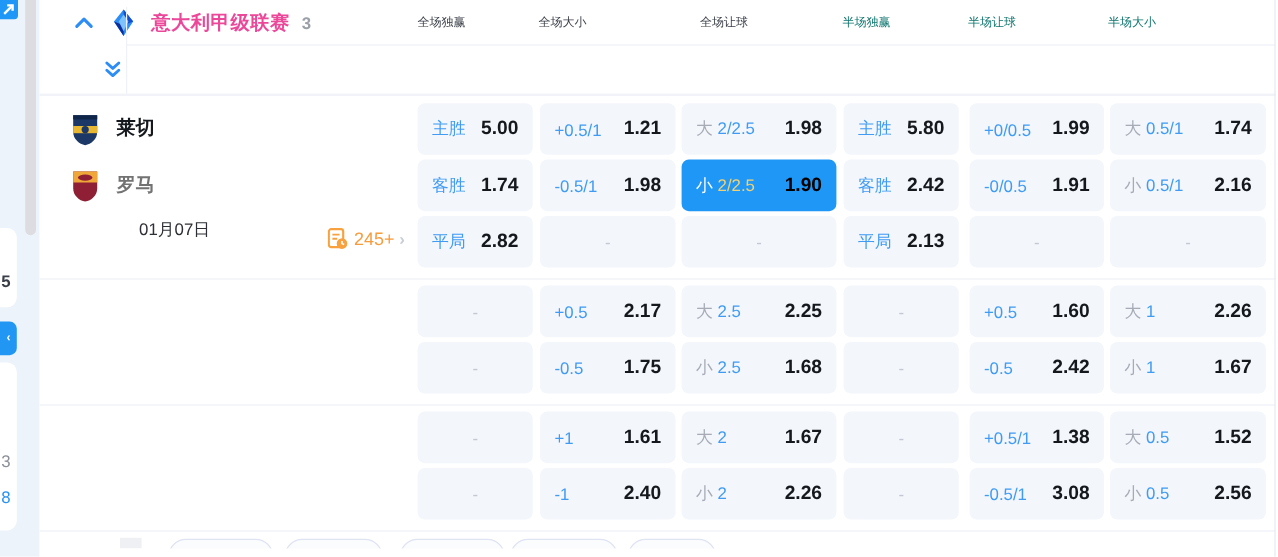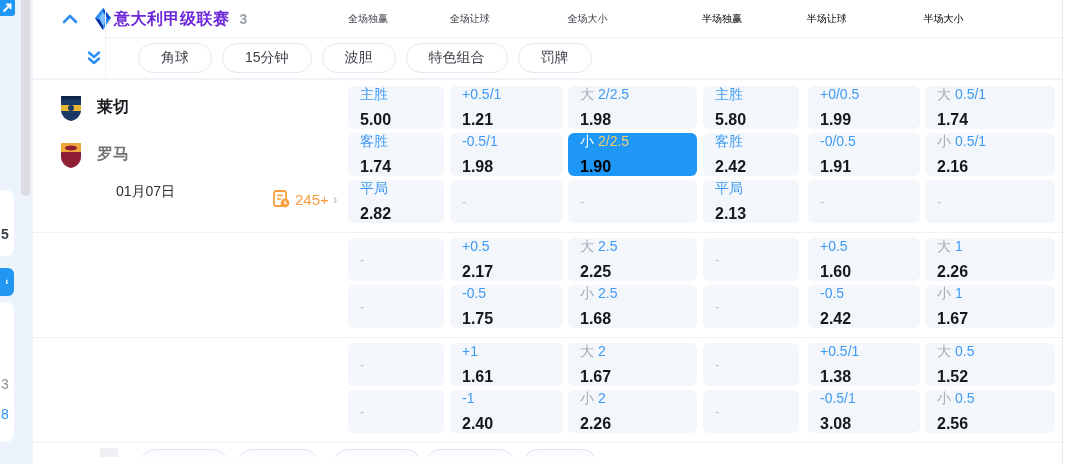--- a/index.html
+++ b/index.html
@@ -22,39 +22,39 @@
   
   .panel { position:absolute; left:33px; top:0; width:1030px; height:464px; background:#ffffff; }
   .right-edge-line { position:absolute; right:0; top:0; width:1px; height:464px; background:#e6eaf1; }
 
   
   .hdr { position:relative; height:38px; display:flex; align-items:center; }
   .hdr-divider-h { position:absolute; left:72px; right:0; bottom:0; height:1px; background:#eef1f6; }
   .hdr-divider-v { position:absolute; left:72px; top:6px; height:72px; width:1px; background:#eef1f6; }
   .collapse-toggle { background:none; border:none; cursor:pointer; margin-left:27px; width:20px; height:20px; display:flex; align-items:center; justify-content:center; }
   .league-logo { margin-left:12px; width:22px; height:24px; }
-  .league-name { font-size:16px; font-weight:bold; color:#6d28d9; letter-spacing:.5px; }
+  .league-name { margin-left:12px; font-size:16px; font-weight:bold; color:#ec4899; letter-spacing:.5px; }
   .league-count { margin-left:10px; font-size:14px; color:#9aa0a8; font-weight:bold; }
 
   .mh-wrap { position:absolute; top:0; height:38px; left:315px; right:10px; display:flex; align-items:center; }
   .mh { font-size:10px; color:#3a3f47; text-align:left; }
-  .mh.half { color:#000000;font-family:Liberation Mono, monospace; }
+  .mh.half { color:#0f766e;font-family:Liberation Mono, monospace; }
   .c0w { width:96px; } .c1w { width:113px; margin-left:6px; } .c2w { width:129px; margin-left:5px; }
   .c3w { width:96px; margin-left:6px; } .c4w { width:112px; margin-left:9px; } .c5w { width:130px; margin-left:5px; }
 
   
   .subrow { position:relative; height:42px; display:flex; align-items:center; border-bottom:2px solid #f1f3f8; }
   .expand-all { background:none; border:none; cursor:pointer; margin-left:50px; width:22px; height:22px; display:flex; align-items:center; justify-content:center; }
   .pills { display:flex; align-items:center; margin-left:33px; }
   .pill { height:30px; padding:0 22px; border:1px solid #e6e8f0; border-radius:16px; background:#ffffff; color:#3a3f47; font-size:14px; cursor:pointer; margin-right:10px; font-family:inherit; }
 
   
   .odds-area { position:relative; padding-top:6px; }
   .orow { display:flex; margin-bottom:4px; height:43px; }
-  .cell { height:43px; background:#f3f6fb; border-radius:6px; display:flex; justify-content:space-between; padding:0 12px; cursor:pointer;flex-direction:column; }
+  .cell { height:43px; background:#f3f6fb; border-radius:6px; display:flex; align-items:center; justify-content:space-between; padding:0 12px; cursor:pointer; }
   .cell.c0 { margin-left:315px; }
   .cell .lbl { font-size:14px; color:#3f9bf4; white-space:nowrap; }
   .cell .pfx { font-style:normal; color:#a6abb5; margin-right:4px; }
   .cell .val { font-size:16px; font-weight:bold; color:#15181d; }
   .cell.dash-cell { justify-content:center; cursor:default; }
   .cell .dash { color:#c3c8d2; font-size:14px; }
   .cell.sel { background:#1f97f6; }
   .cell.sel .lbl { color:#ffffff; }
   .cell.sel .pfx { color:#ffffff; }
   .cell.sel .num { color:#f3d170; }
@@ -108,44 +108,37 @@
     <svg class="league-logo" viewBox="0 0 22 24">
       <path d="M11 1 L19 11 L11 23 L3 11 Z" fill="#2b8df5"></path>
       <path d="M11 1 L19 11 L11 14 Z" fill="#124fd0"></path>
       <path d="M11 23 L3 11 L11 14 Z" fill="#0a2e9e"></path>
       <path d="M11 5 L15 11 L11 19 L7 11 Z" fill="#7dc1ff"></path>
     </svg>
     <span class="league-name">意大利甲级联赛</span>
     <span class="league-count">3</span>
     <div class="mh-wrap" id="market-headers">
         <span class="mh c0w">全场独赢</span>
+        <span class="mh c2w">全场大小</span>
         <span class="mh c1w">全场让球</span>
-        <span class="mh c2w">全场大小</span>
         <span class="mh c3w half">半场独赢</span>
         <span class="mh c4w half">半场让球</span>
         <span class="mh c5w half">半场大小</span>
       </div>
     <div class="hdr-divider-h"></div>
     <div class="hdr-divider-v"></div>
   </div>
 
   <div class="subrow">
     <button class="expand-all">
       <svg width="16" height="16" viewBox="0 0 16 16">
         <polyline points="3,2.5 8,7 13,2.5" fill="none" stroke="#2b8df5" stroke-width="2.4" stroke-linecap="round" stroke-linejoin="round"></polyline>
         <polyline points="3,8.5 8,13 13,8.5" fill="none" stroke="#2b8df5" stroke-width="2.4" stroke-linecap="round" stroke-linejoin="round"></polyline>
       </svg>
     </button>
-    <div class="pills" id="sub-tabs">
-        <button class="pill">角球</button>
-        <button class="pill">15分钟</button>
-        <button class="pill">波胆</button>
-        <button class="pill">特色组合</button>
-        <button class="pill">罚牌</button>
-      </div>
   </div>
 
   <div class="odds-area">
     <div class="team-row team-home">
       <svg class="badge" viewBox="0 0 24 28">
         <path d="M2 2 H22 V16 C22 22 17 26 12 27 C7 26 2 22 2 16 Z" fill="#1b3866"></path>
         <rect x="2" y="11" width="20" height="6" fill="#e8b832"></rect>
         <circle cx="12" cy="14" r="3" fill="#1b3866"></circle>
         <rect x="2" y="2" width="20" height="3.5" fill="#10254a"></rect>
       </svg>

